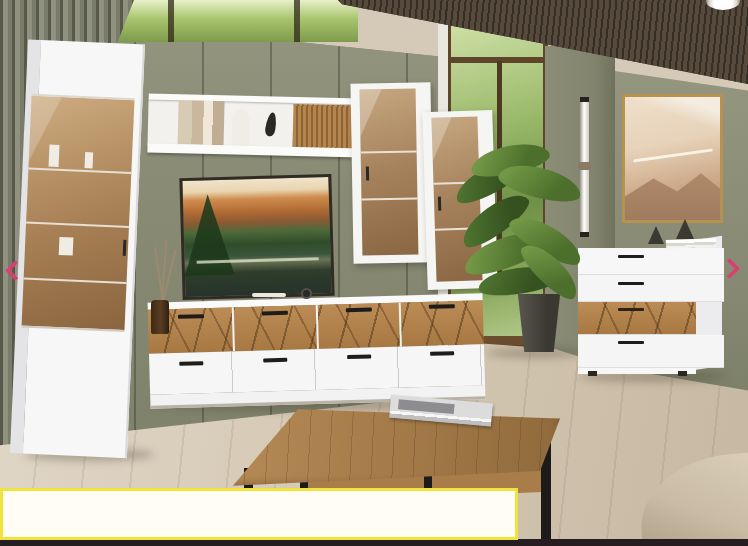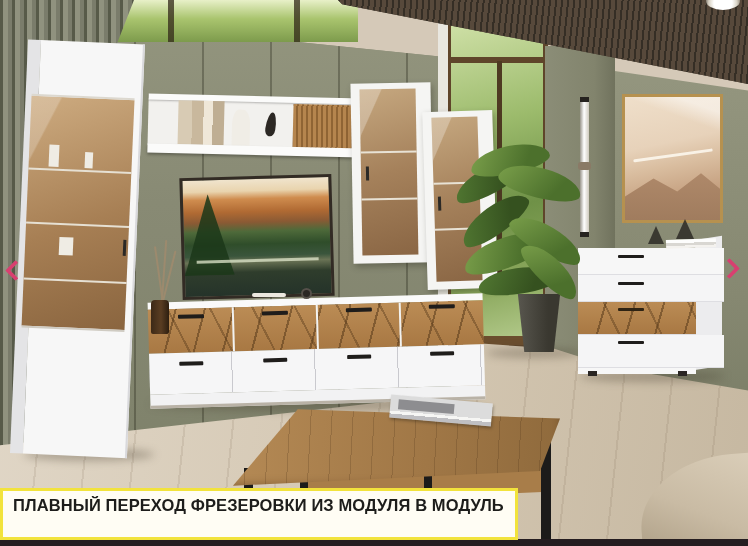--- a/index.html
+++ b/index.html
@@ -330,21 +330,20 @@
   <div class="ct-leg" style="left:541px;top:424px;width:10px;height:122px;"></div>
   <div class="ct-top"></div>
   <div class="magazine">
     <div class="img"></div>
   </div>
 
   <div class="sofa"></div>
 
   <div class="bottom-strip"></div>
   <div class="caption">
-    <div>ПЛАВНЫЙ ПЕРЕХОД ФРЕЗЕРОВКИ ИЗ МОДУЛЯ В МОДУЛЬ</div>
   </div>
   <button class="nav nav-left">
     <span class="chev"></span>
   </button>
   <button class="nav nav-right">
     <span class="chev"></span>
   </button>
 
 </div>
 

